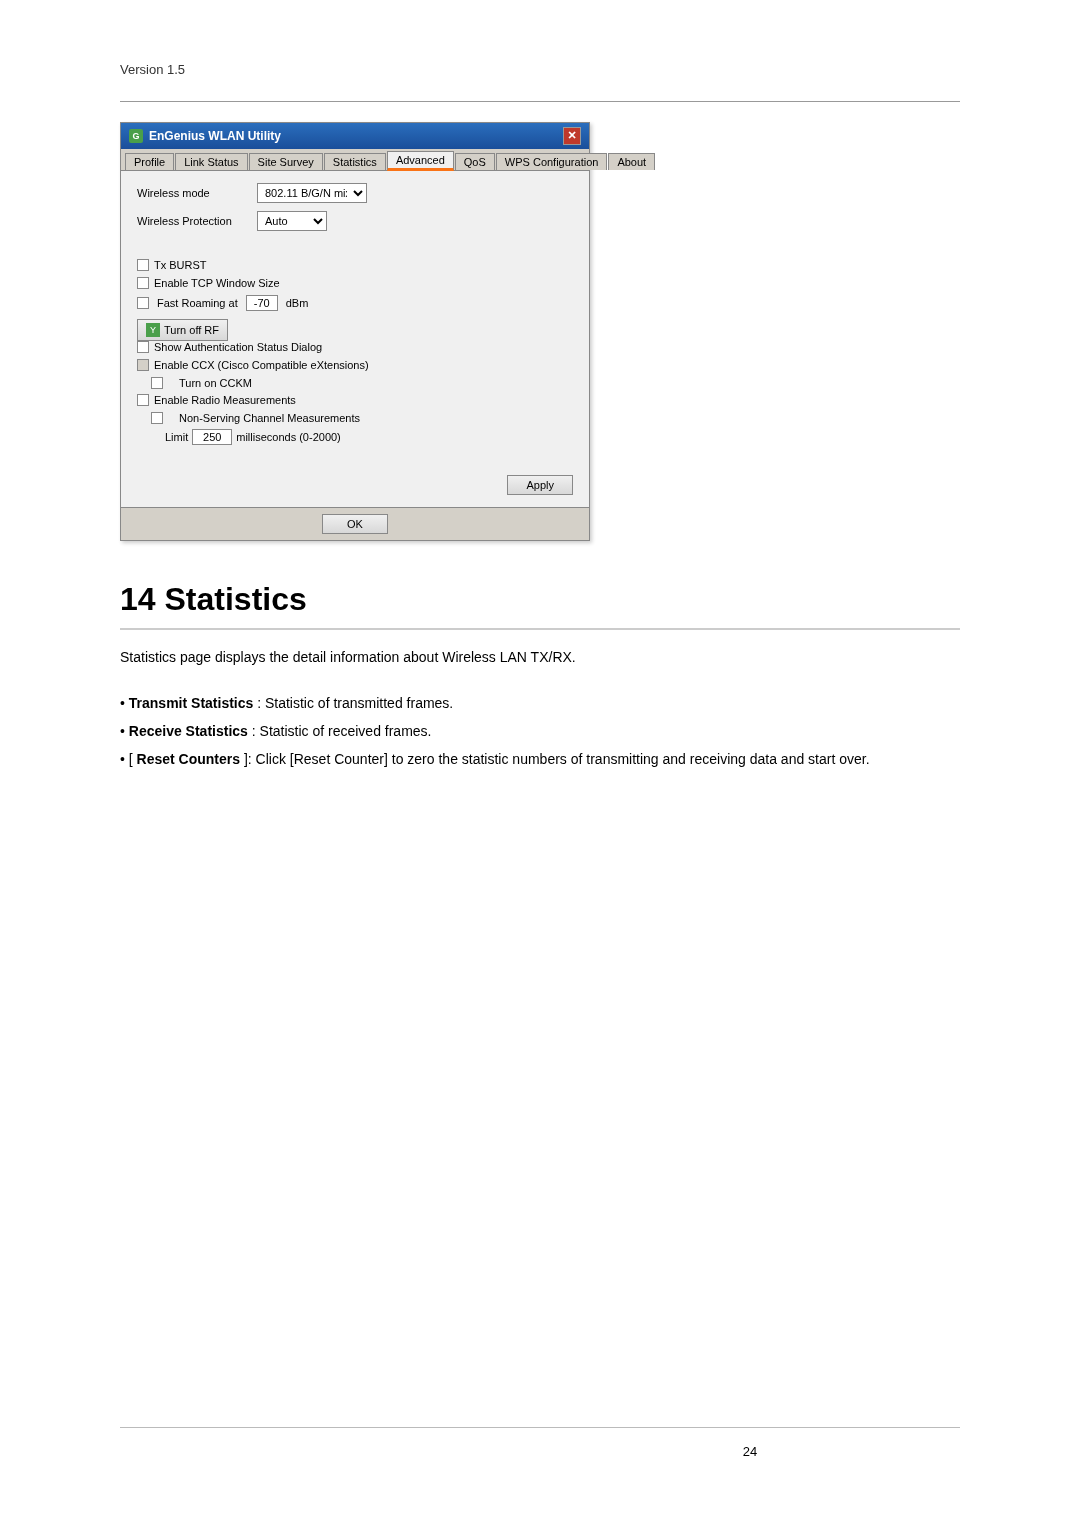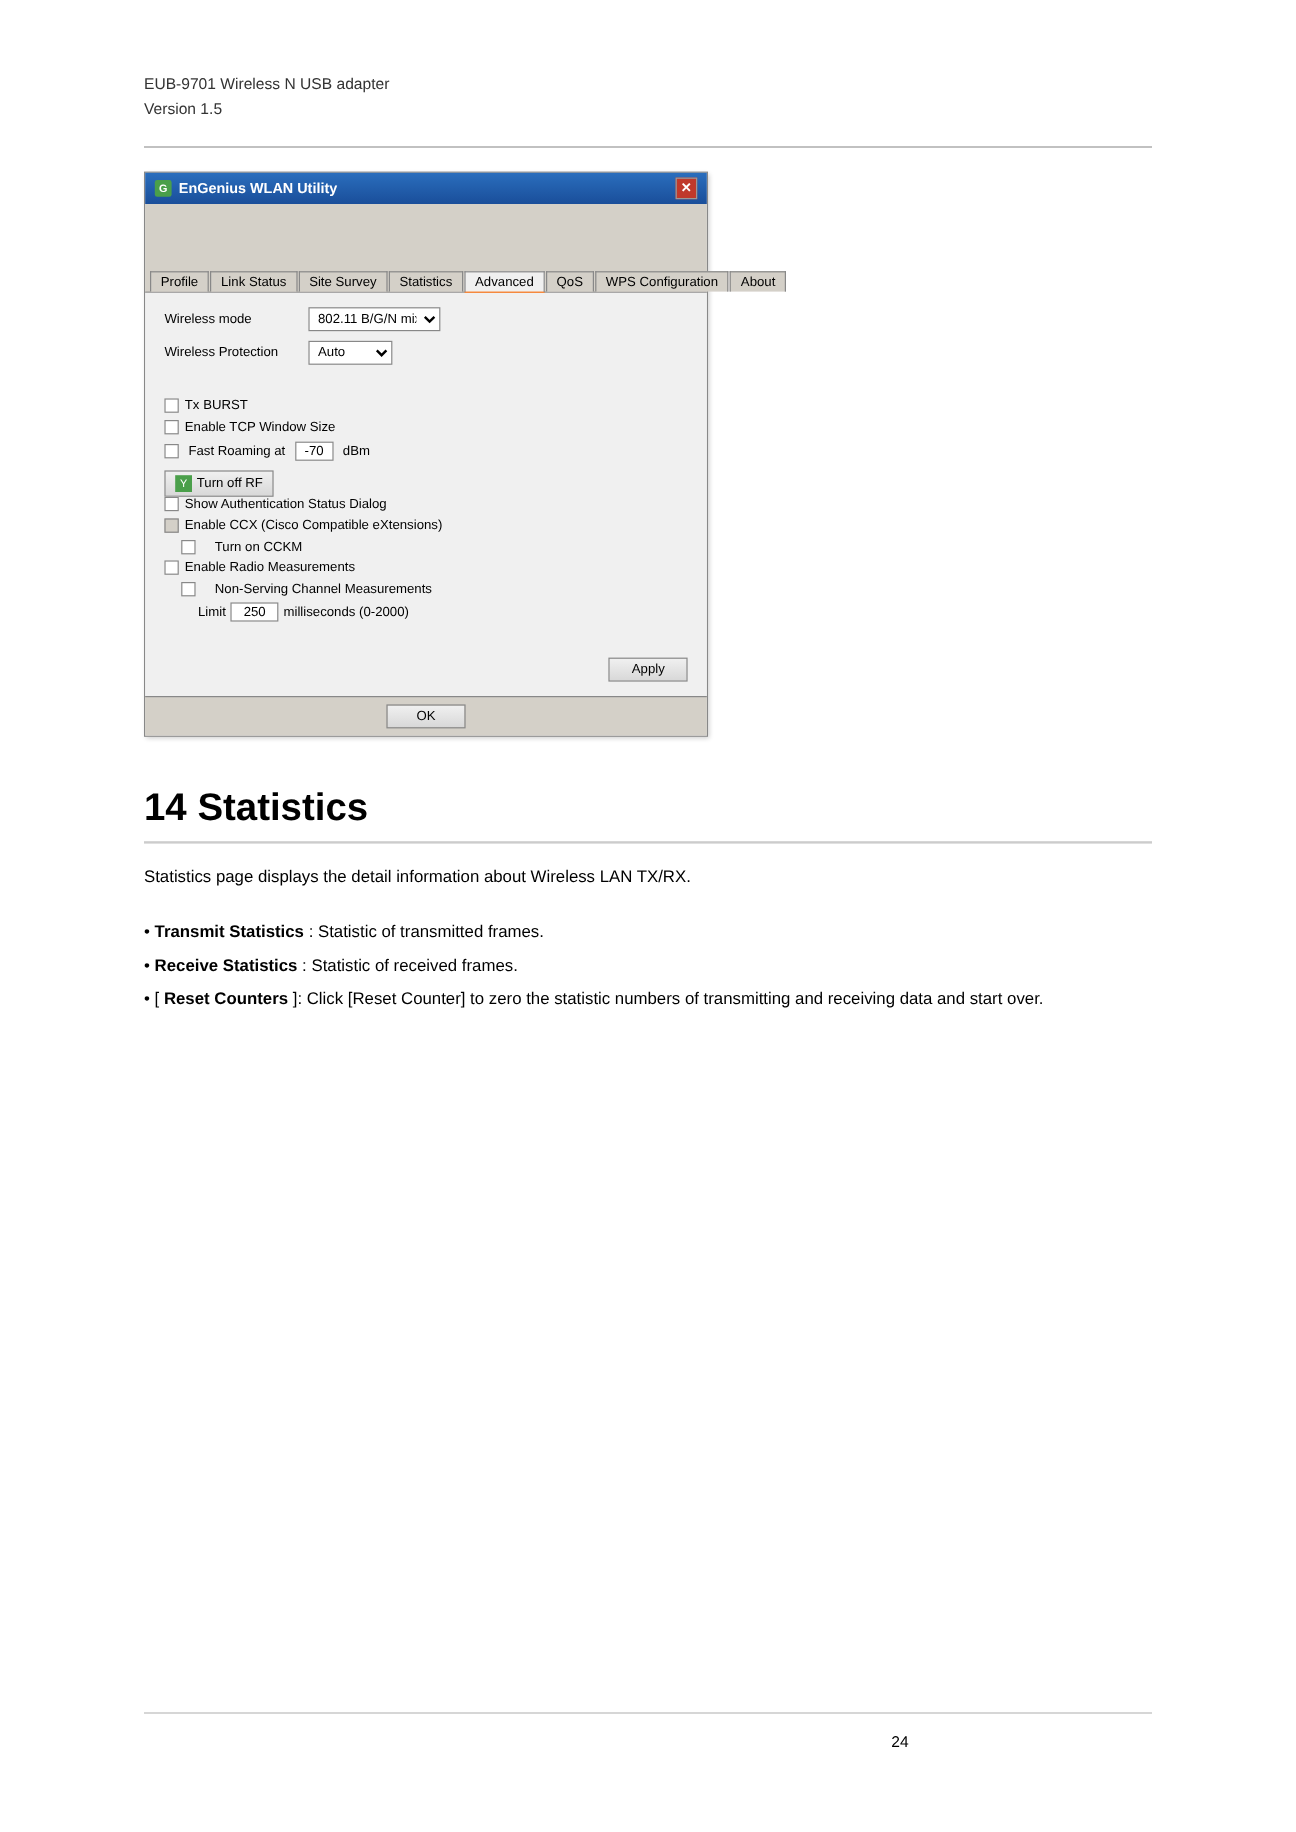--- a/index.html
+++ b/index.html
@@ -84,42 +84,41 @@
       color: white;
       cursor: pointer;
     }
 
     
     .tabs-bar {
       background: #d4d0c8;
       border-bottom: 1px solid #888;
       display: flex;
       align-items: flex-end;
-      padding-top: 12px;
+      padding-top: 2px;
       padding-left: 4px;
     }
 
     .tab {
       padding: 2px 8px;
       font-size: 11px;
       border: 1px solid #888;
       border-bottom: none;
       background: #d4d0c8;
       cursor: pointer;
       margin-right: 1px;
       color: #000;
       white-space: nowrap;
     }
 
     .tab.active {
       background: #f0f0f0;
-      border-bottom: 1px solid #f97316;
+      border-bottom: 3px solid #f97316;
       margin-bottom: -1px;
       z-index: 1;
-      margin-top: 44px;
     }
 
     
     .window-body {
       background: #f0f0f0;
       padding: 12px 16px;
     }
 
     .form-row {
       display: flex;
@@ -297,21 +296,20 @@
     .bullet-dot {
       color: #000;
     }
   </style>
 </head>
 <body>
 
 <div class="page-content">
 
   <div class="doc-header">
-    <div class="doc-header-text">EUB-9701 Wireless N USB adapter</div>
     <div class="doc-header-text">Version 1.5</div>
   </div>
   <hr class="doc-divider">
 
   <div class="window">
 
     <div class="window-titlebar">
       <div class="window-title-left">
         <div class="window-icon">G</div>
         <span>EnGenius WLAN Utility</span>

